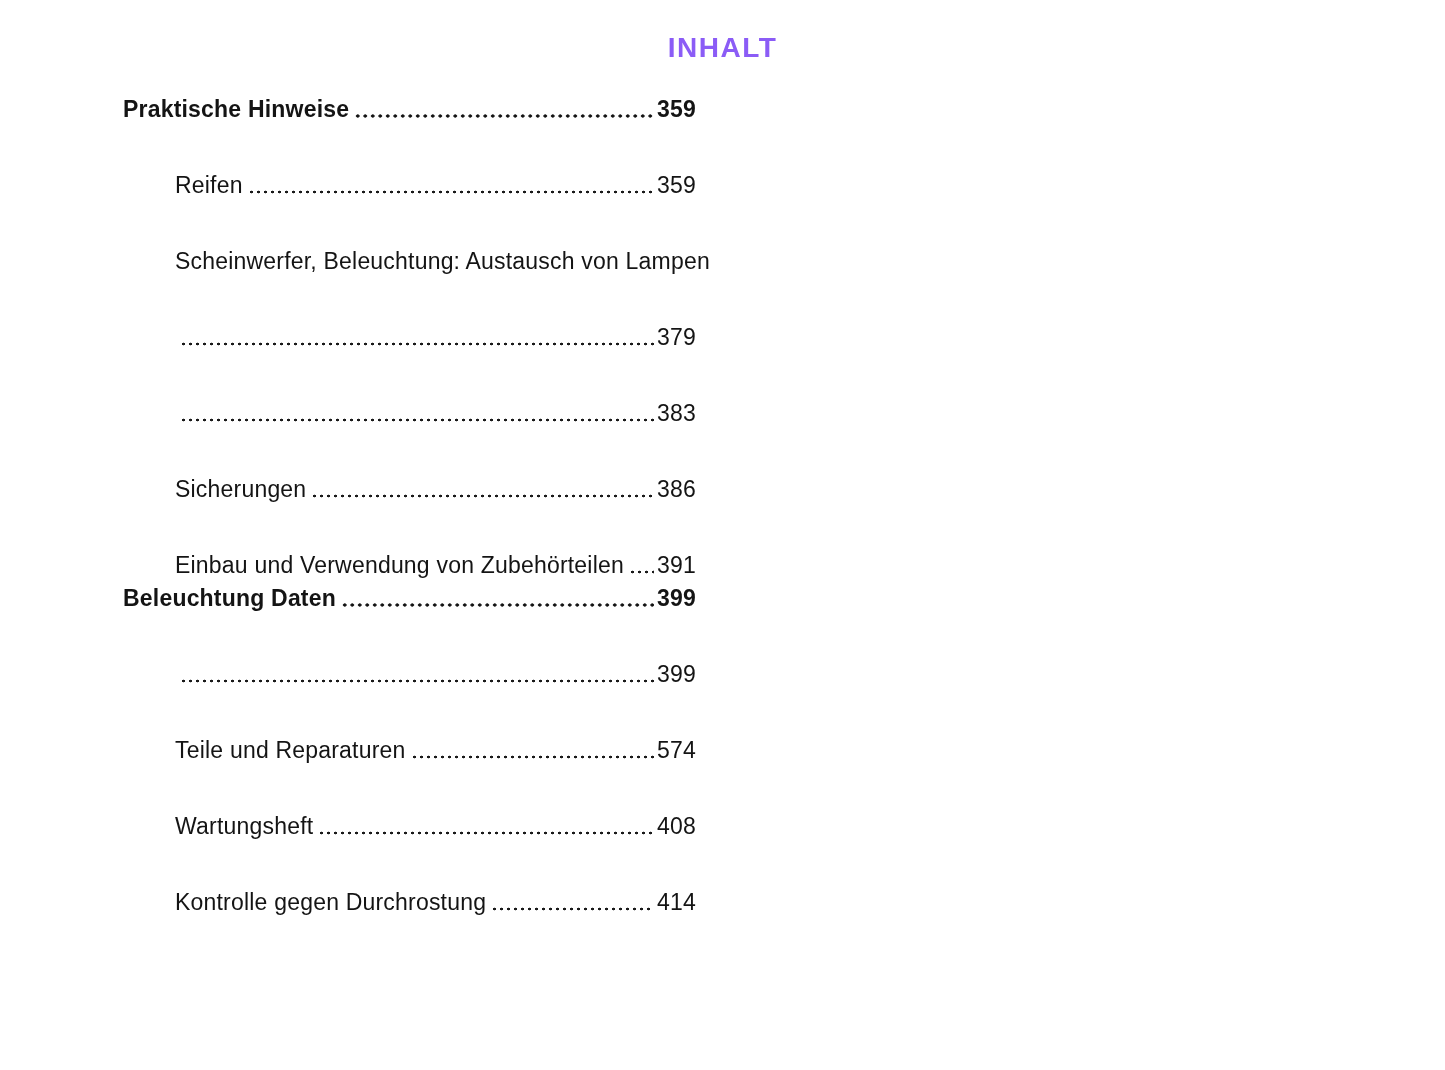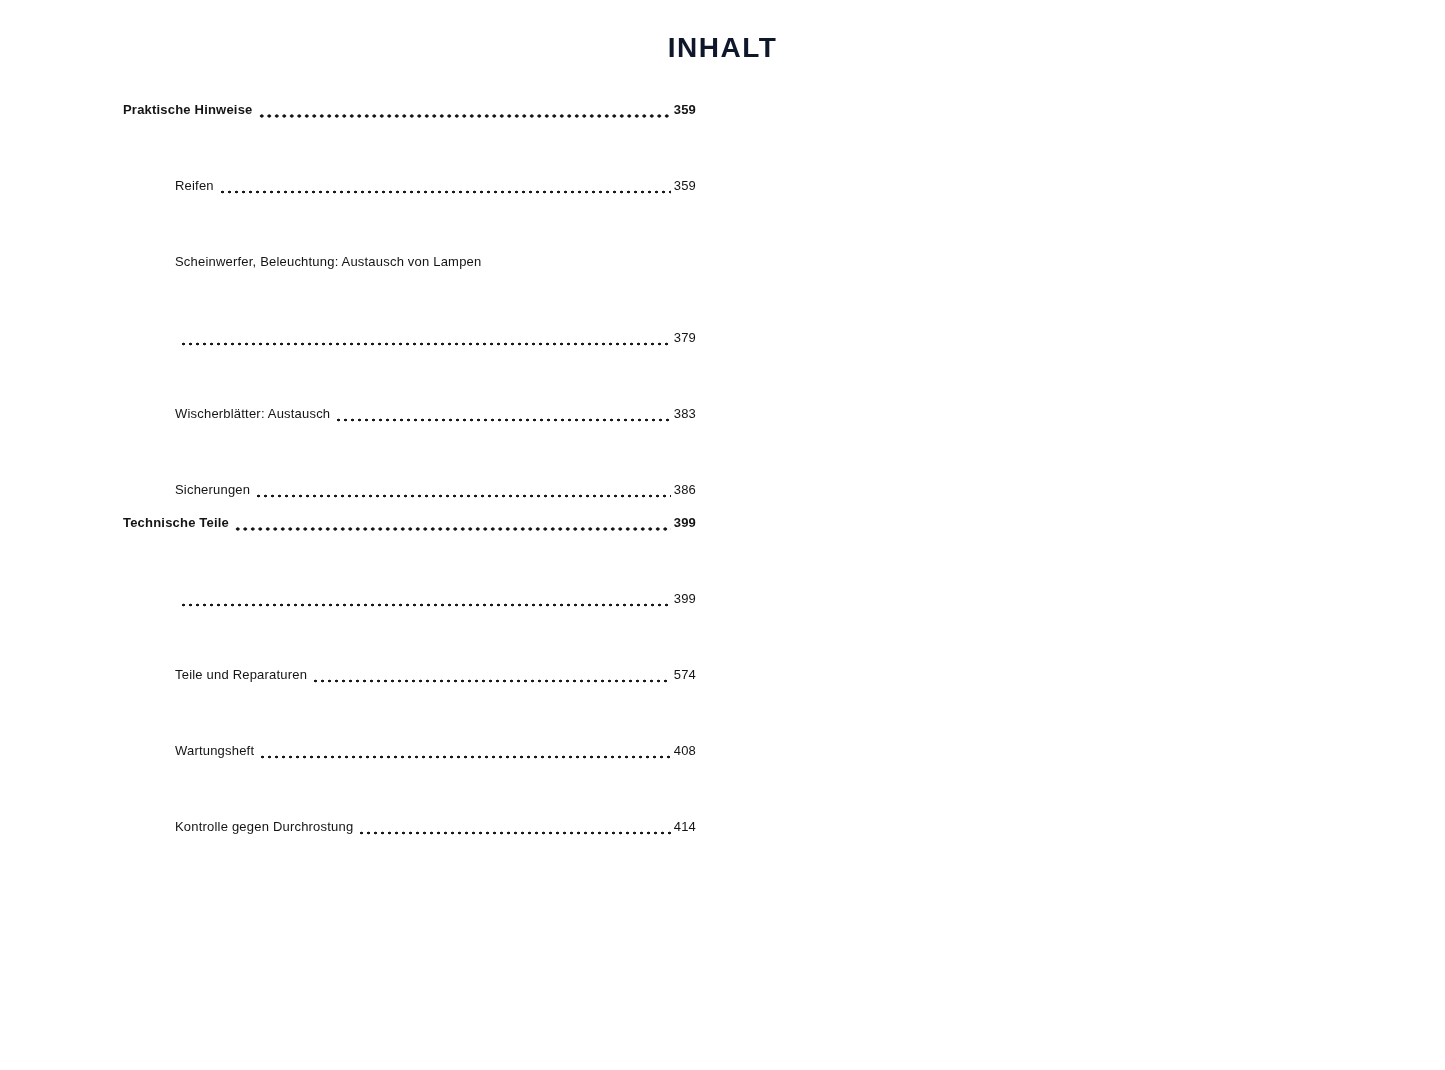--- a/index.html
+++ b/index.html
@@ -14,26 +14,26 @@
     color: #141414;
     -webkit-font-smoothing: antialiased;
   }
   .doc-title {
     padding-top: 31px;
     text-align: center;
     font-size: 28px;
     line-height: 34px;
     font-weight: 700;
     letter-spacing: 1.5px;
-    color: #0f172a;
+    color: #8b5cf6;
   }
   .toc {
     margin: 30px 0 0 123px;
     width: 573px;
-    font-size: 13px;
+    font-size: 23px;
     letter-spacing: 0.2px;
   }
   .row {
     display: flex;
     align-items: baseline;
     line-height: 29px;
   }
   .row.section {
     font-weight: 700;
   }
@@ -92,35 +92,39 @@
       <span class="label">Scheinwerfer, Beleuchtung: Austausch von Lampen</span>
     </div>
 
     <div class="row sub">
       <span class="label"></span>
       <span class="leader"></span>
       <span class="pagenum">379</span>
     </div>
 
     <div class="row sub">
-      <span class="label">Wischerblätter: Austausch</span>
       <span class="leader"></span>
       <span class="pagenum">383</span>
     </div>
 
     <div class="row sub">
       <span class="label">Sicherungen</span>
       <span class="leader"></span>
       <span class="pagenum">386</span>
     </div>
 
+    <div class="row sub">
+      <span class="label">Einbau und Verwendung von Zubehörteilen</span>
+      <span class="leader"></span>
+      <span class="pagenum">391</span>
+    </div>
 
 
     <div class="row section gap-above">
-      <span class="label">Technische Teile</span>
+      <span class="label">Beleuchtung Daten</span>
       <span class="leader"></span>
       <span class="pagenum">399</span>
     </div>
 
     <div class="row sub">
       <span class="leader"></span>
       <span class="pagenum">399</span>
     </div>
 
     <div class="row sub">

